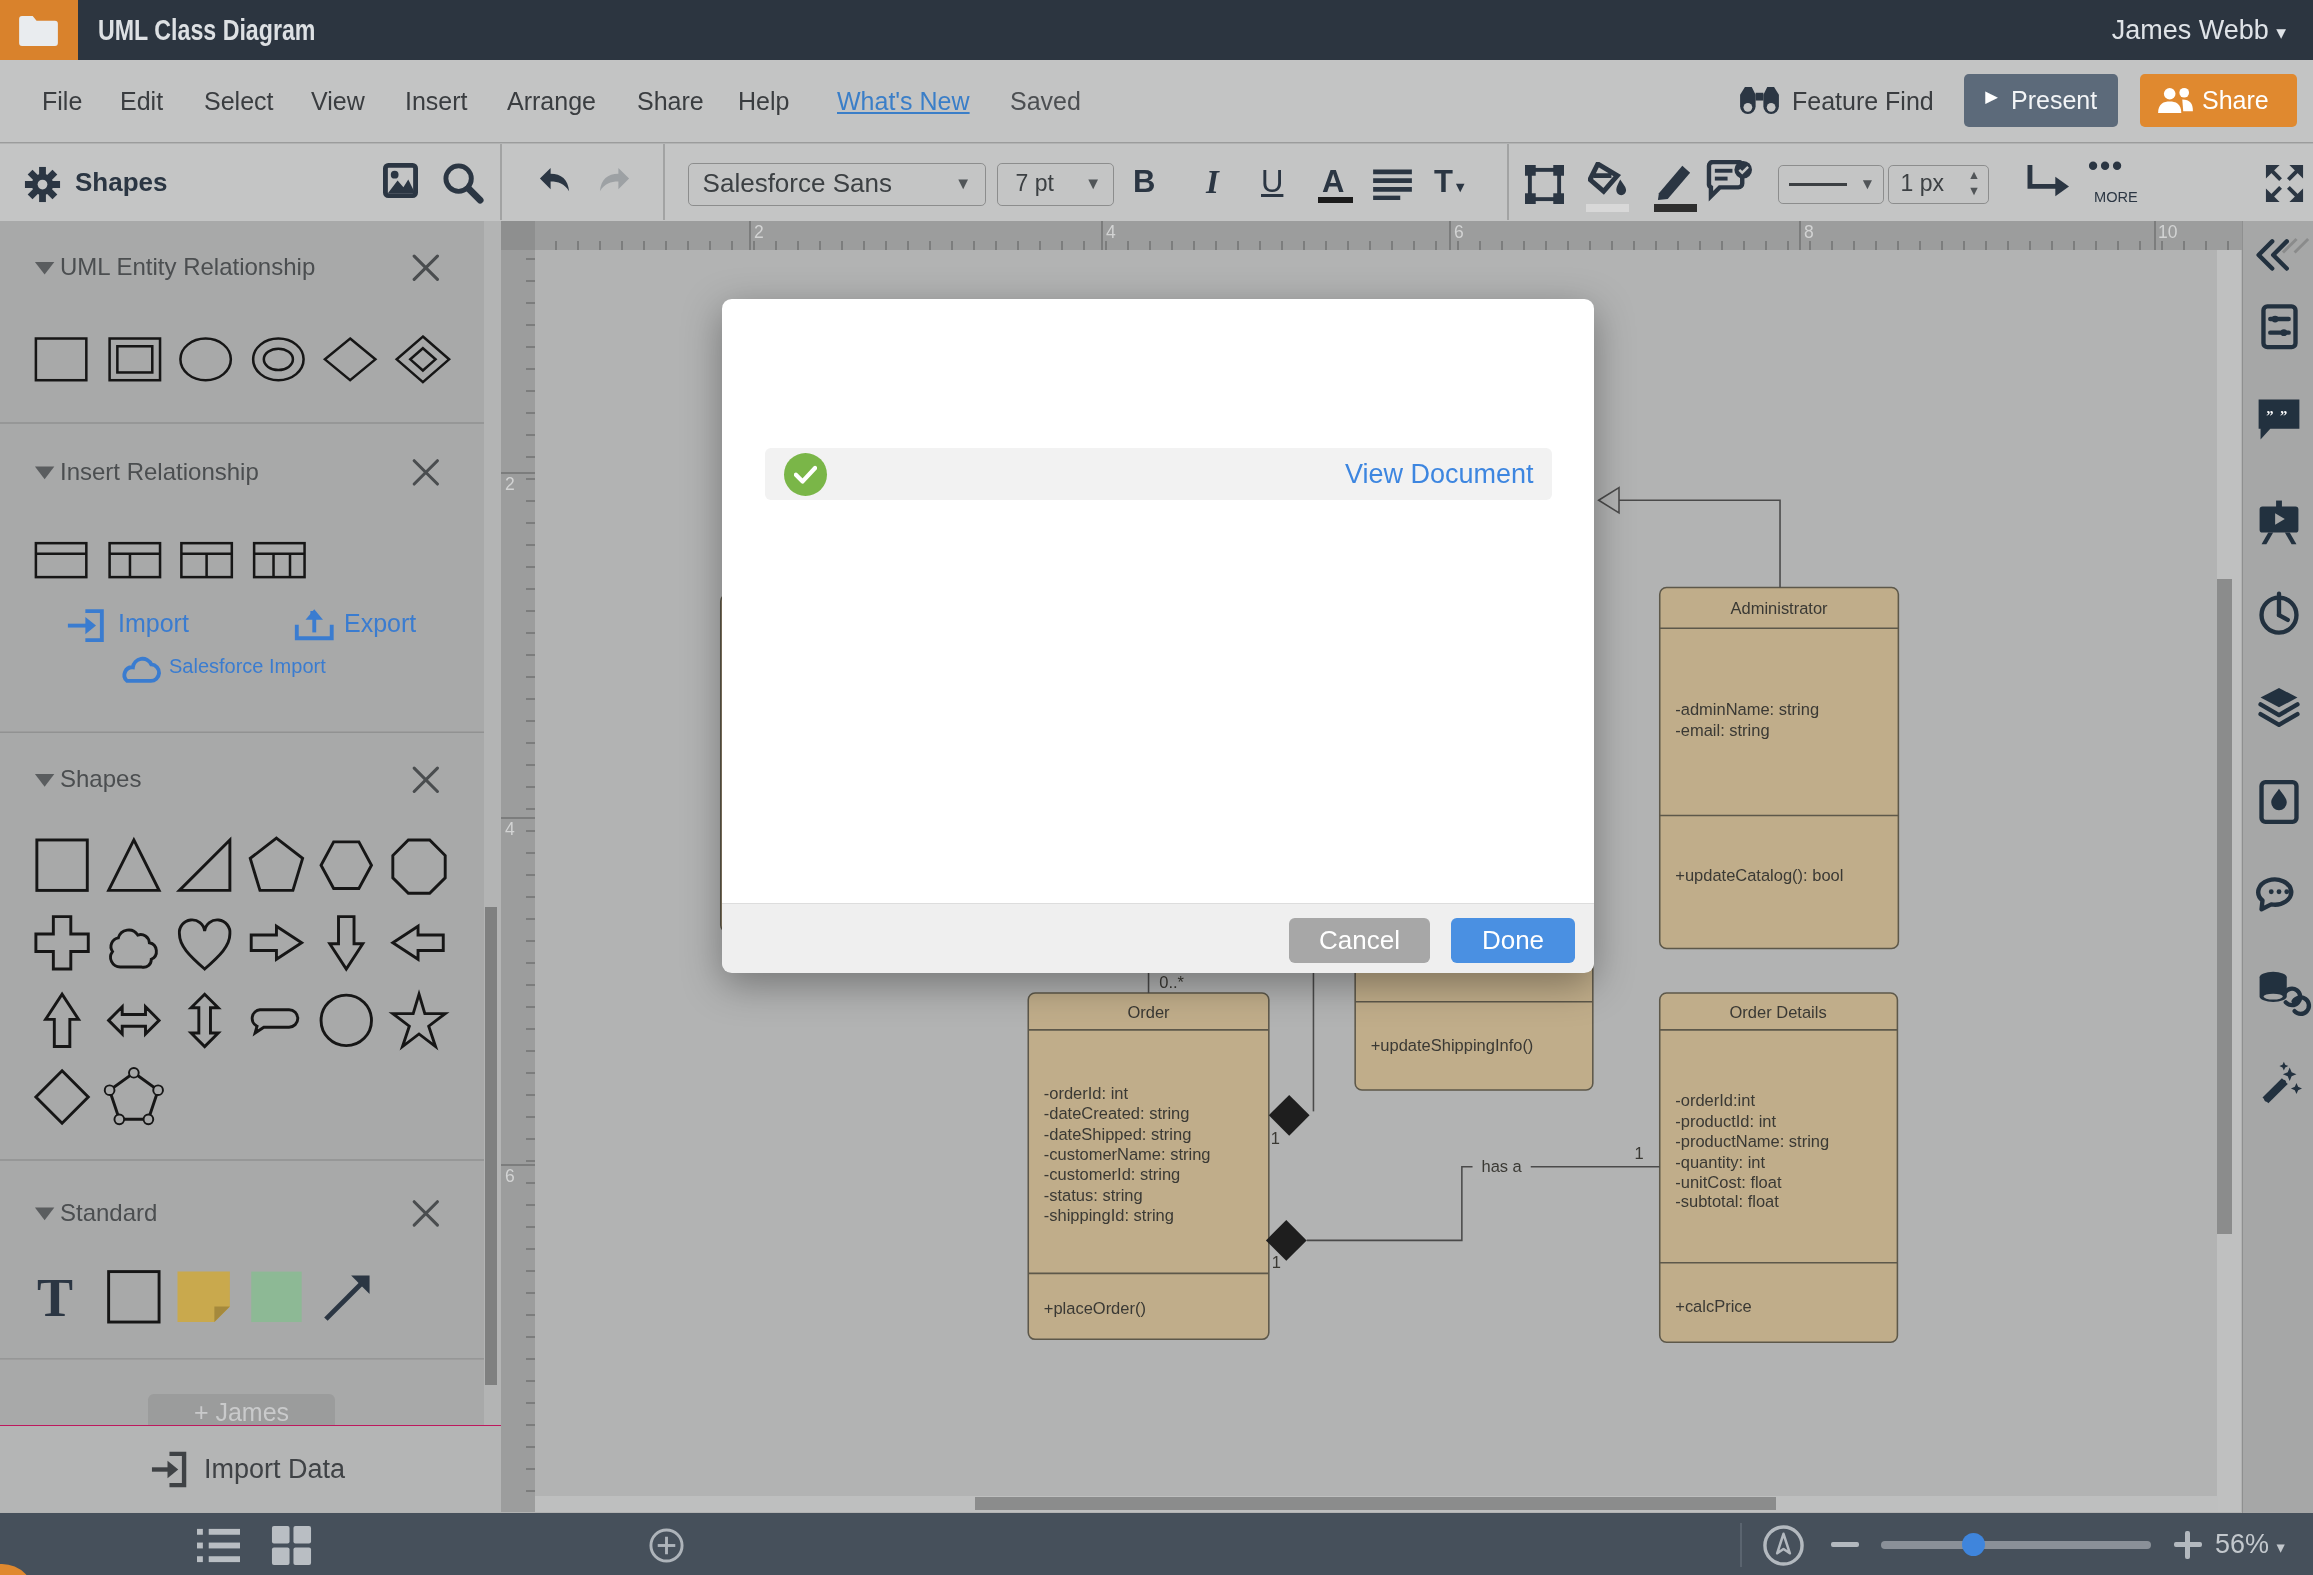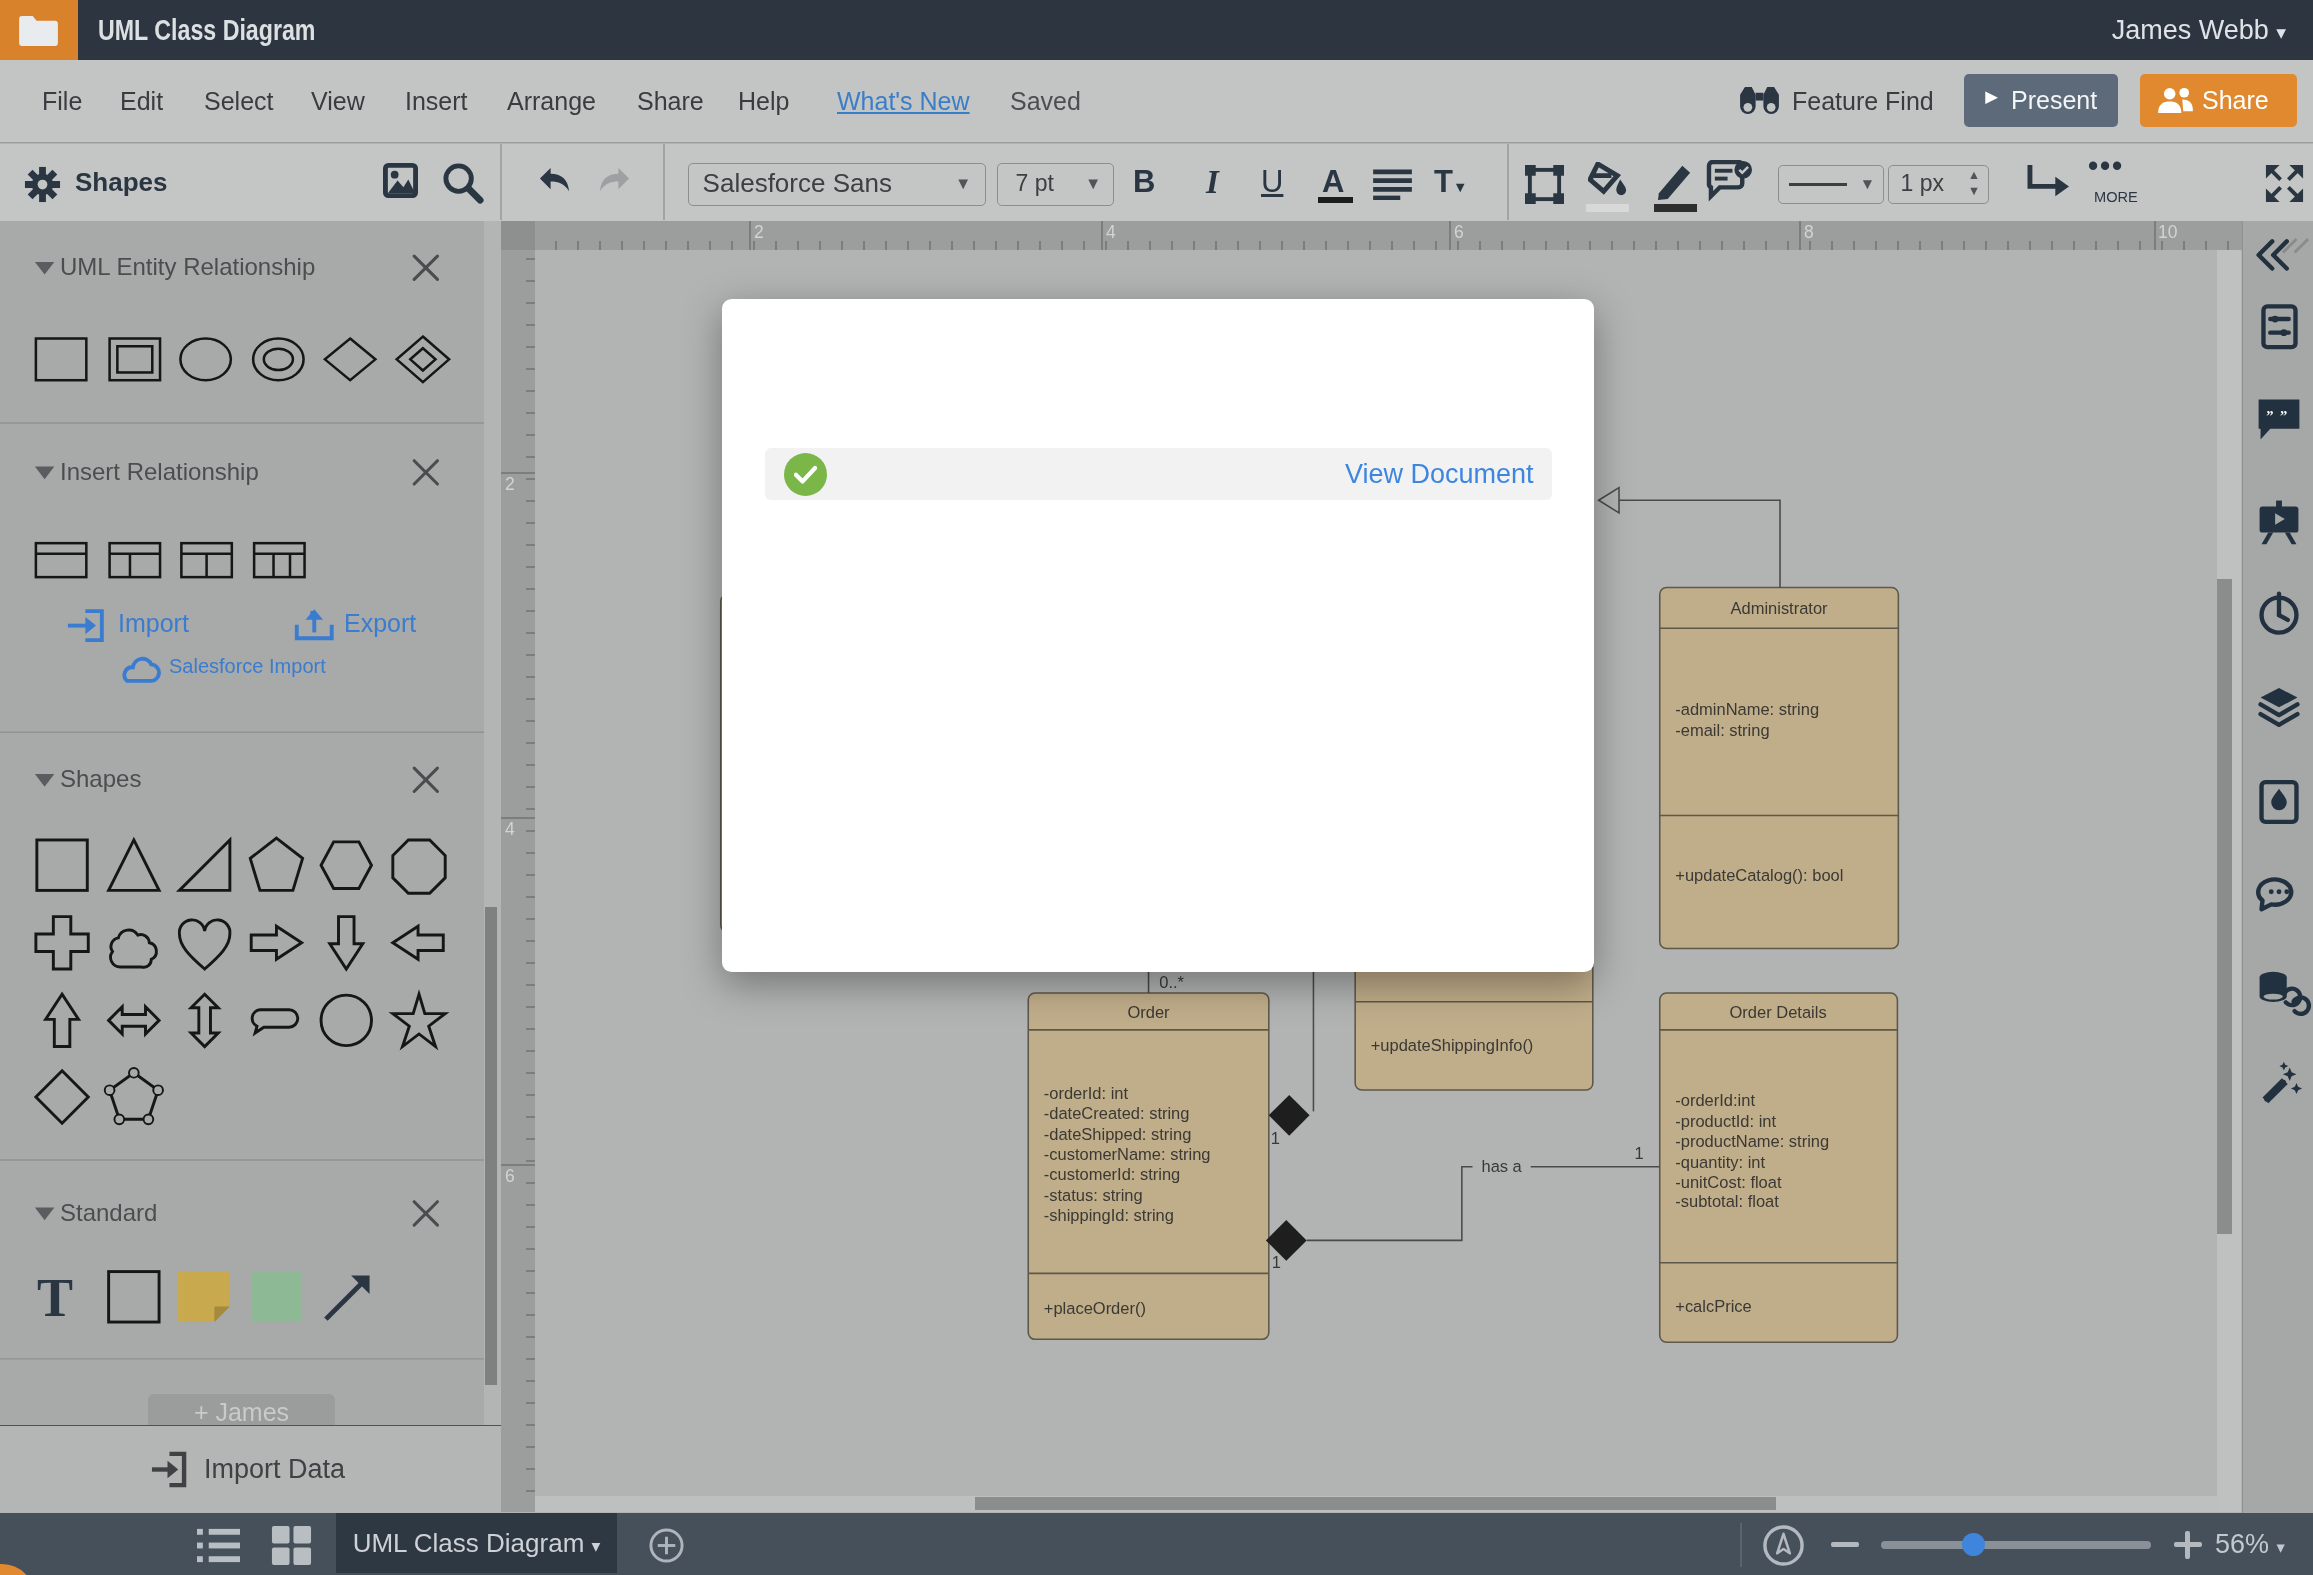--- a/index.html
+++ b/index.html
@@ -462,21 +462,20 @@
       </g>
   </svg>
   <svg class="abs" style="left:270px;top:10.7px;" width="43" height="43" viewBox="0 0 44 44">
     <g fill="#b9bec3">
         <rect x="2" y="2" width="18" height="18" rx="2"></rect>
         <rect x="24" y="2" width="18" height="18" rx="2"></rect>
         <rect x="2" y="24" width="18" height="18" rx="2"></rect>
         <rect x="24" y="24" width="18" height="18" rx="2"></rect>
       </g>
   </svg>
-  <div id="pagetab">UML Class Diagram <span style="font-size:17.5px;">▾</span></div>
   <svg class="abs" style="left:648px;top:13.6px;" width="37" height="37" viewBox="0 0 38 38">
     <circle cx="19" cy="19" r="16" fill="none" stroke="#aeb4ba" stroke-width="3"></circle>
     <line x1="19" y1="10" x2="19" y2="28" stroke="#aeb4ba" stroke-width="3"></line>
     <line x1="10" y1="19" x2="28" y2="19" stroke="#aeb4ba" stroke-width="3"></line>
   </svg>
   <div class="abs" style="left:1740px;top:9.7px;width:1.9px;height:44px;background:#5a646f;"></div>
   <svg class="abs" style="left:1762px;top:10.7px;" width="43" height="43" viewBox="0 0 44 44">
     <circle cx="22" cy="22" r="19" fill="none" stroke="#b3b9bf" stroke-width="3.5"></circle>
     <path d="M22 10 L28.5 30 L22 25.5 L15.5 30 Z" fill="none" stroke="#b3b9bf" stroke-width="2.6" stroke-linejoin="round"></path>
   </svg>
@@ -496,14 +495,18 @@
   <div class="abs" style="left:204px;top:0;height:87px;line-height:87px;font-size:27px;color:#3f4245;">Import Data</div>
 </div>
 <div id="dialog">
   <div id="dlgrow">
     <div class="abs" style="left:19.4px;top:4.9px;width:43px;height:43px;border-radius:50%;background:#7ab648;"></div>
     <svg class="abs" style="left:29px;top:16.5px;" width="23" height="19.4" viewBox="0 0 24 20">
       <path d="M2 10 L9 17 L22 3" fill="none" stroke="#fff" stroke-width="4.5" stroke-linecap="round" stroke-linejoin="round"></path>
     </svg>
     <div class="abs" style="right:18.4px;top:0;height:52px;line-height:52px;font-size:27px;color:#3d86e0;">View Document</div>
   </div>
+  <div id="dlgfoot">
+    <div class="btn" style="left:567px; width:141px; background:#a7a7a7; line-height:45px;">Cancel</div>
+    <div class="btn" style="left:729px; width:124px; background:#4a90e2; line-height:45px;">Done</div>
+  </div>
 </div>
 
 
 </body></html>

